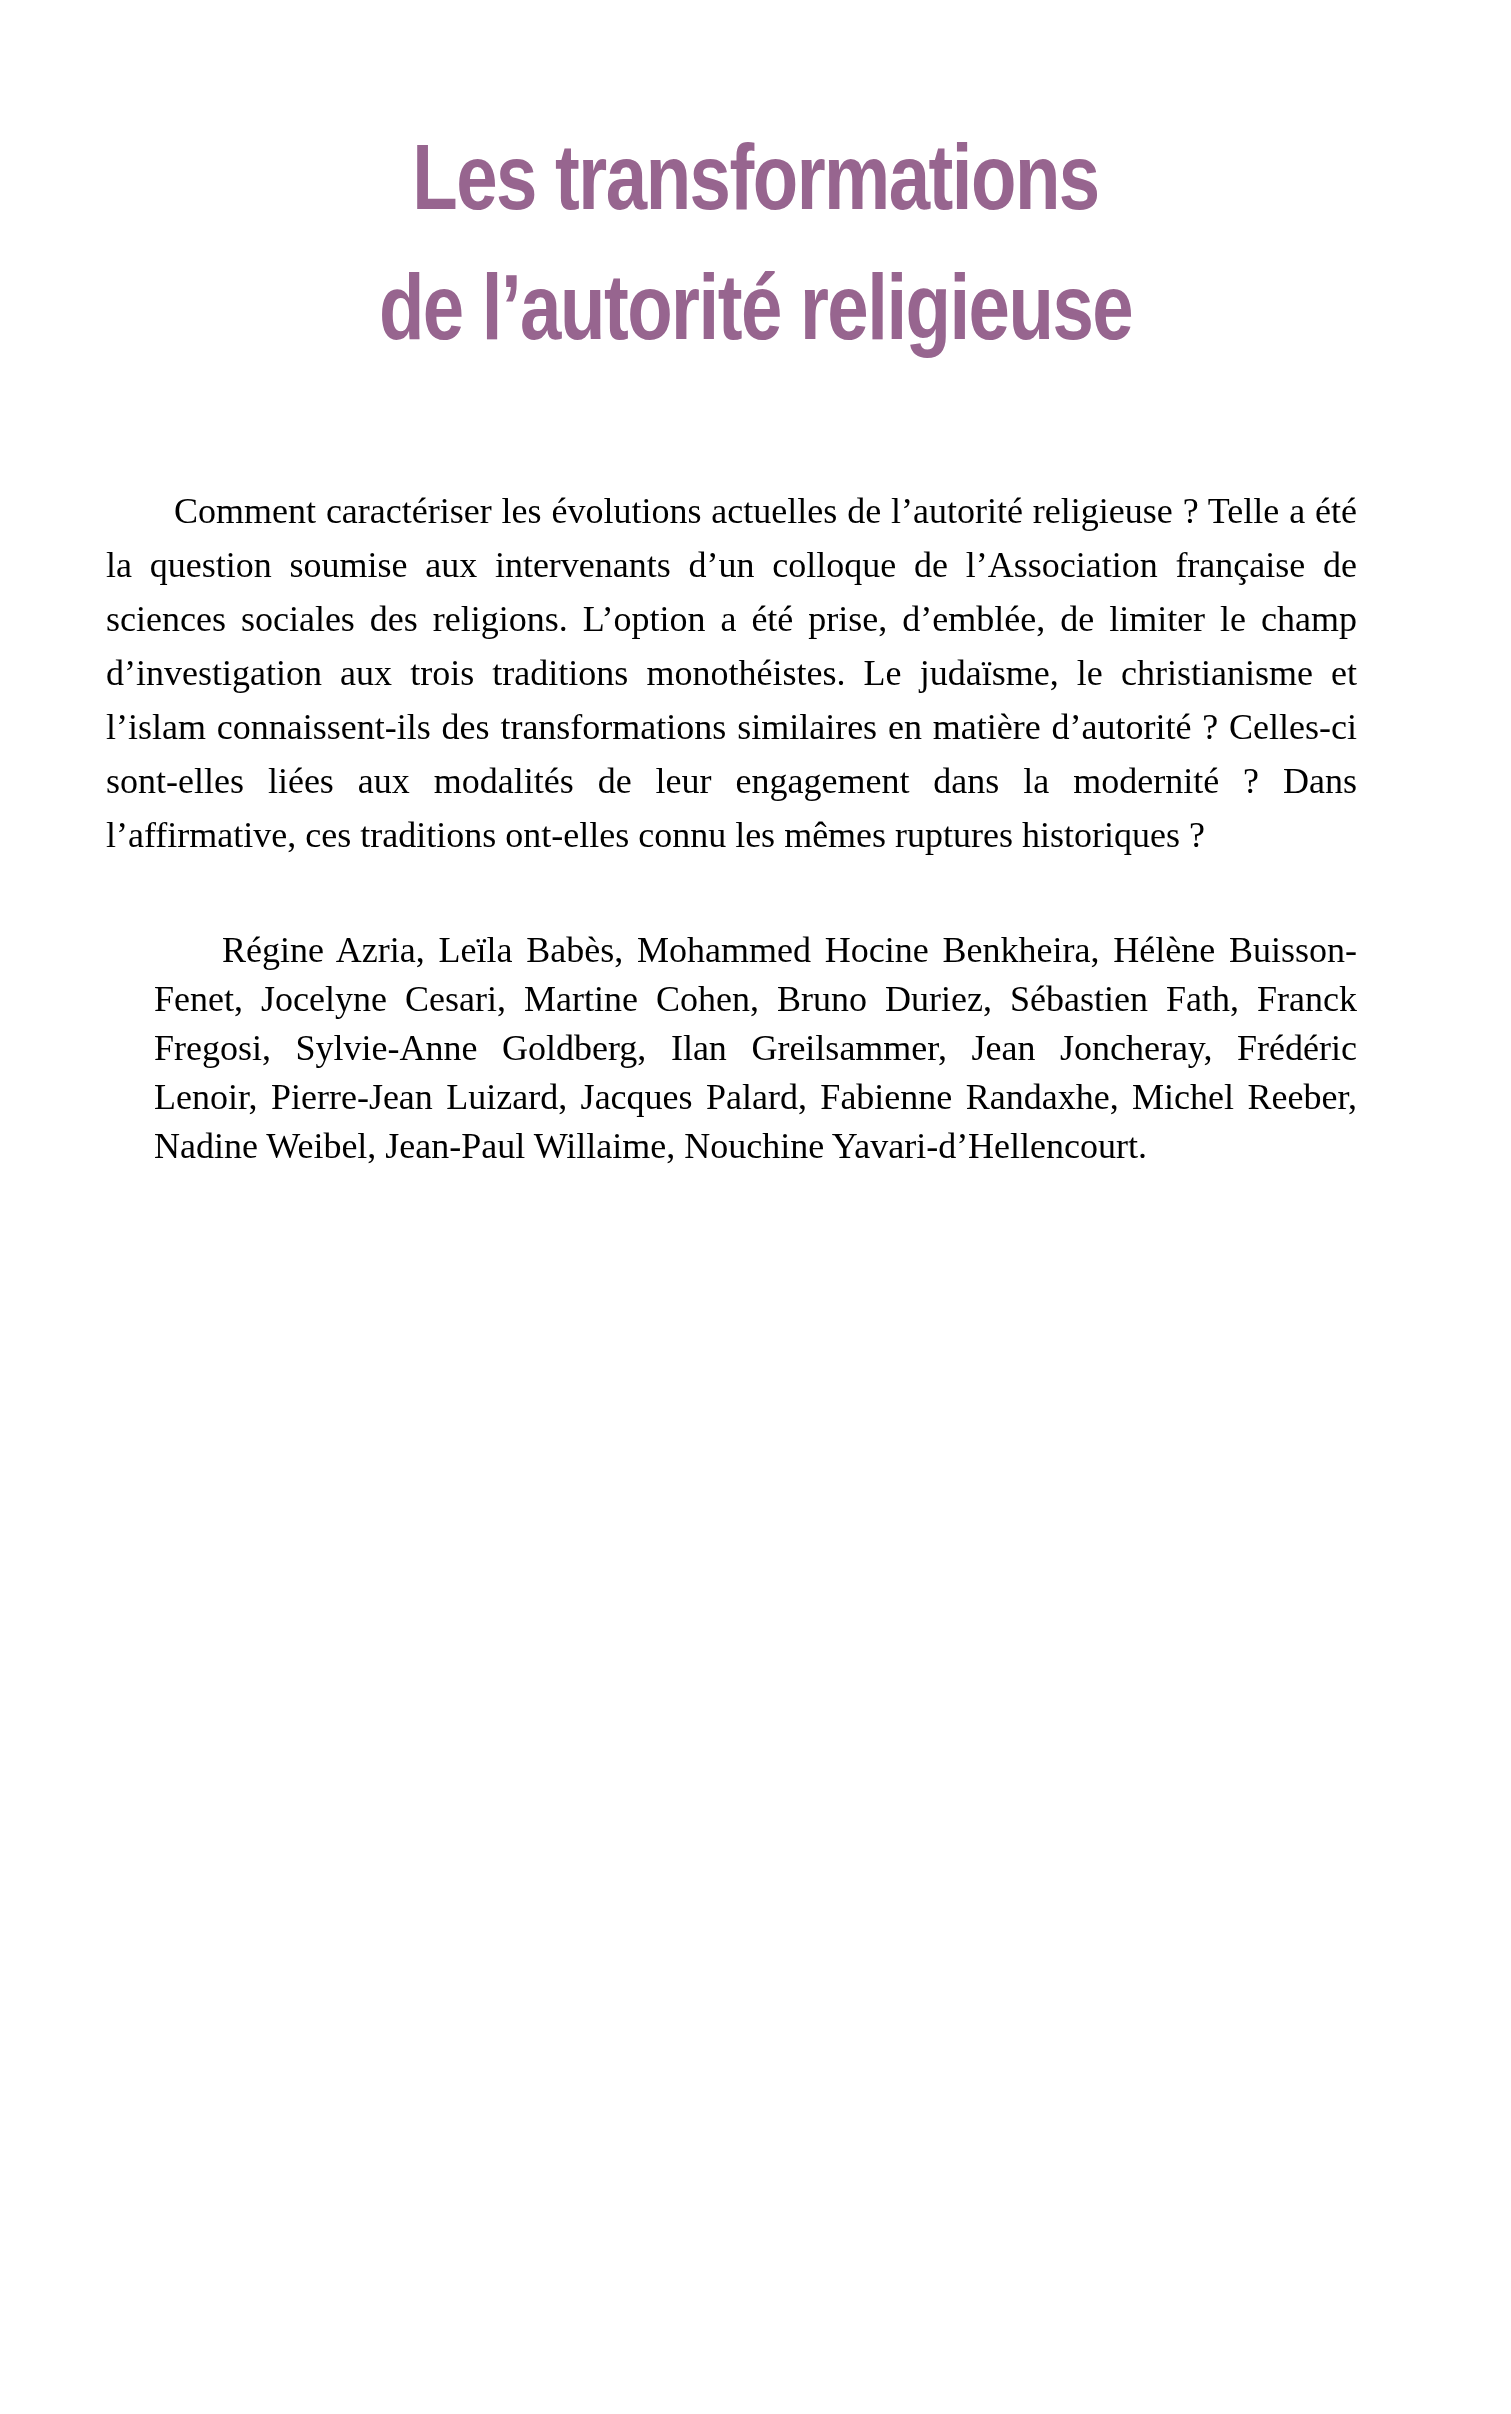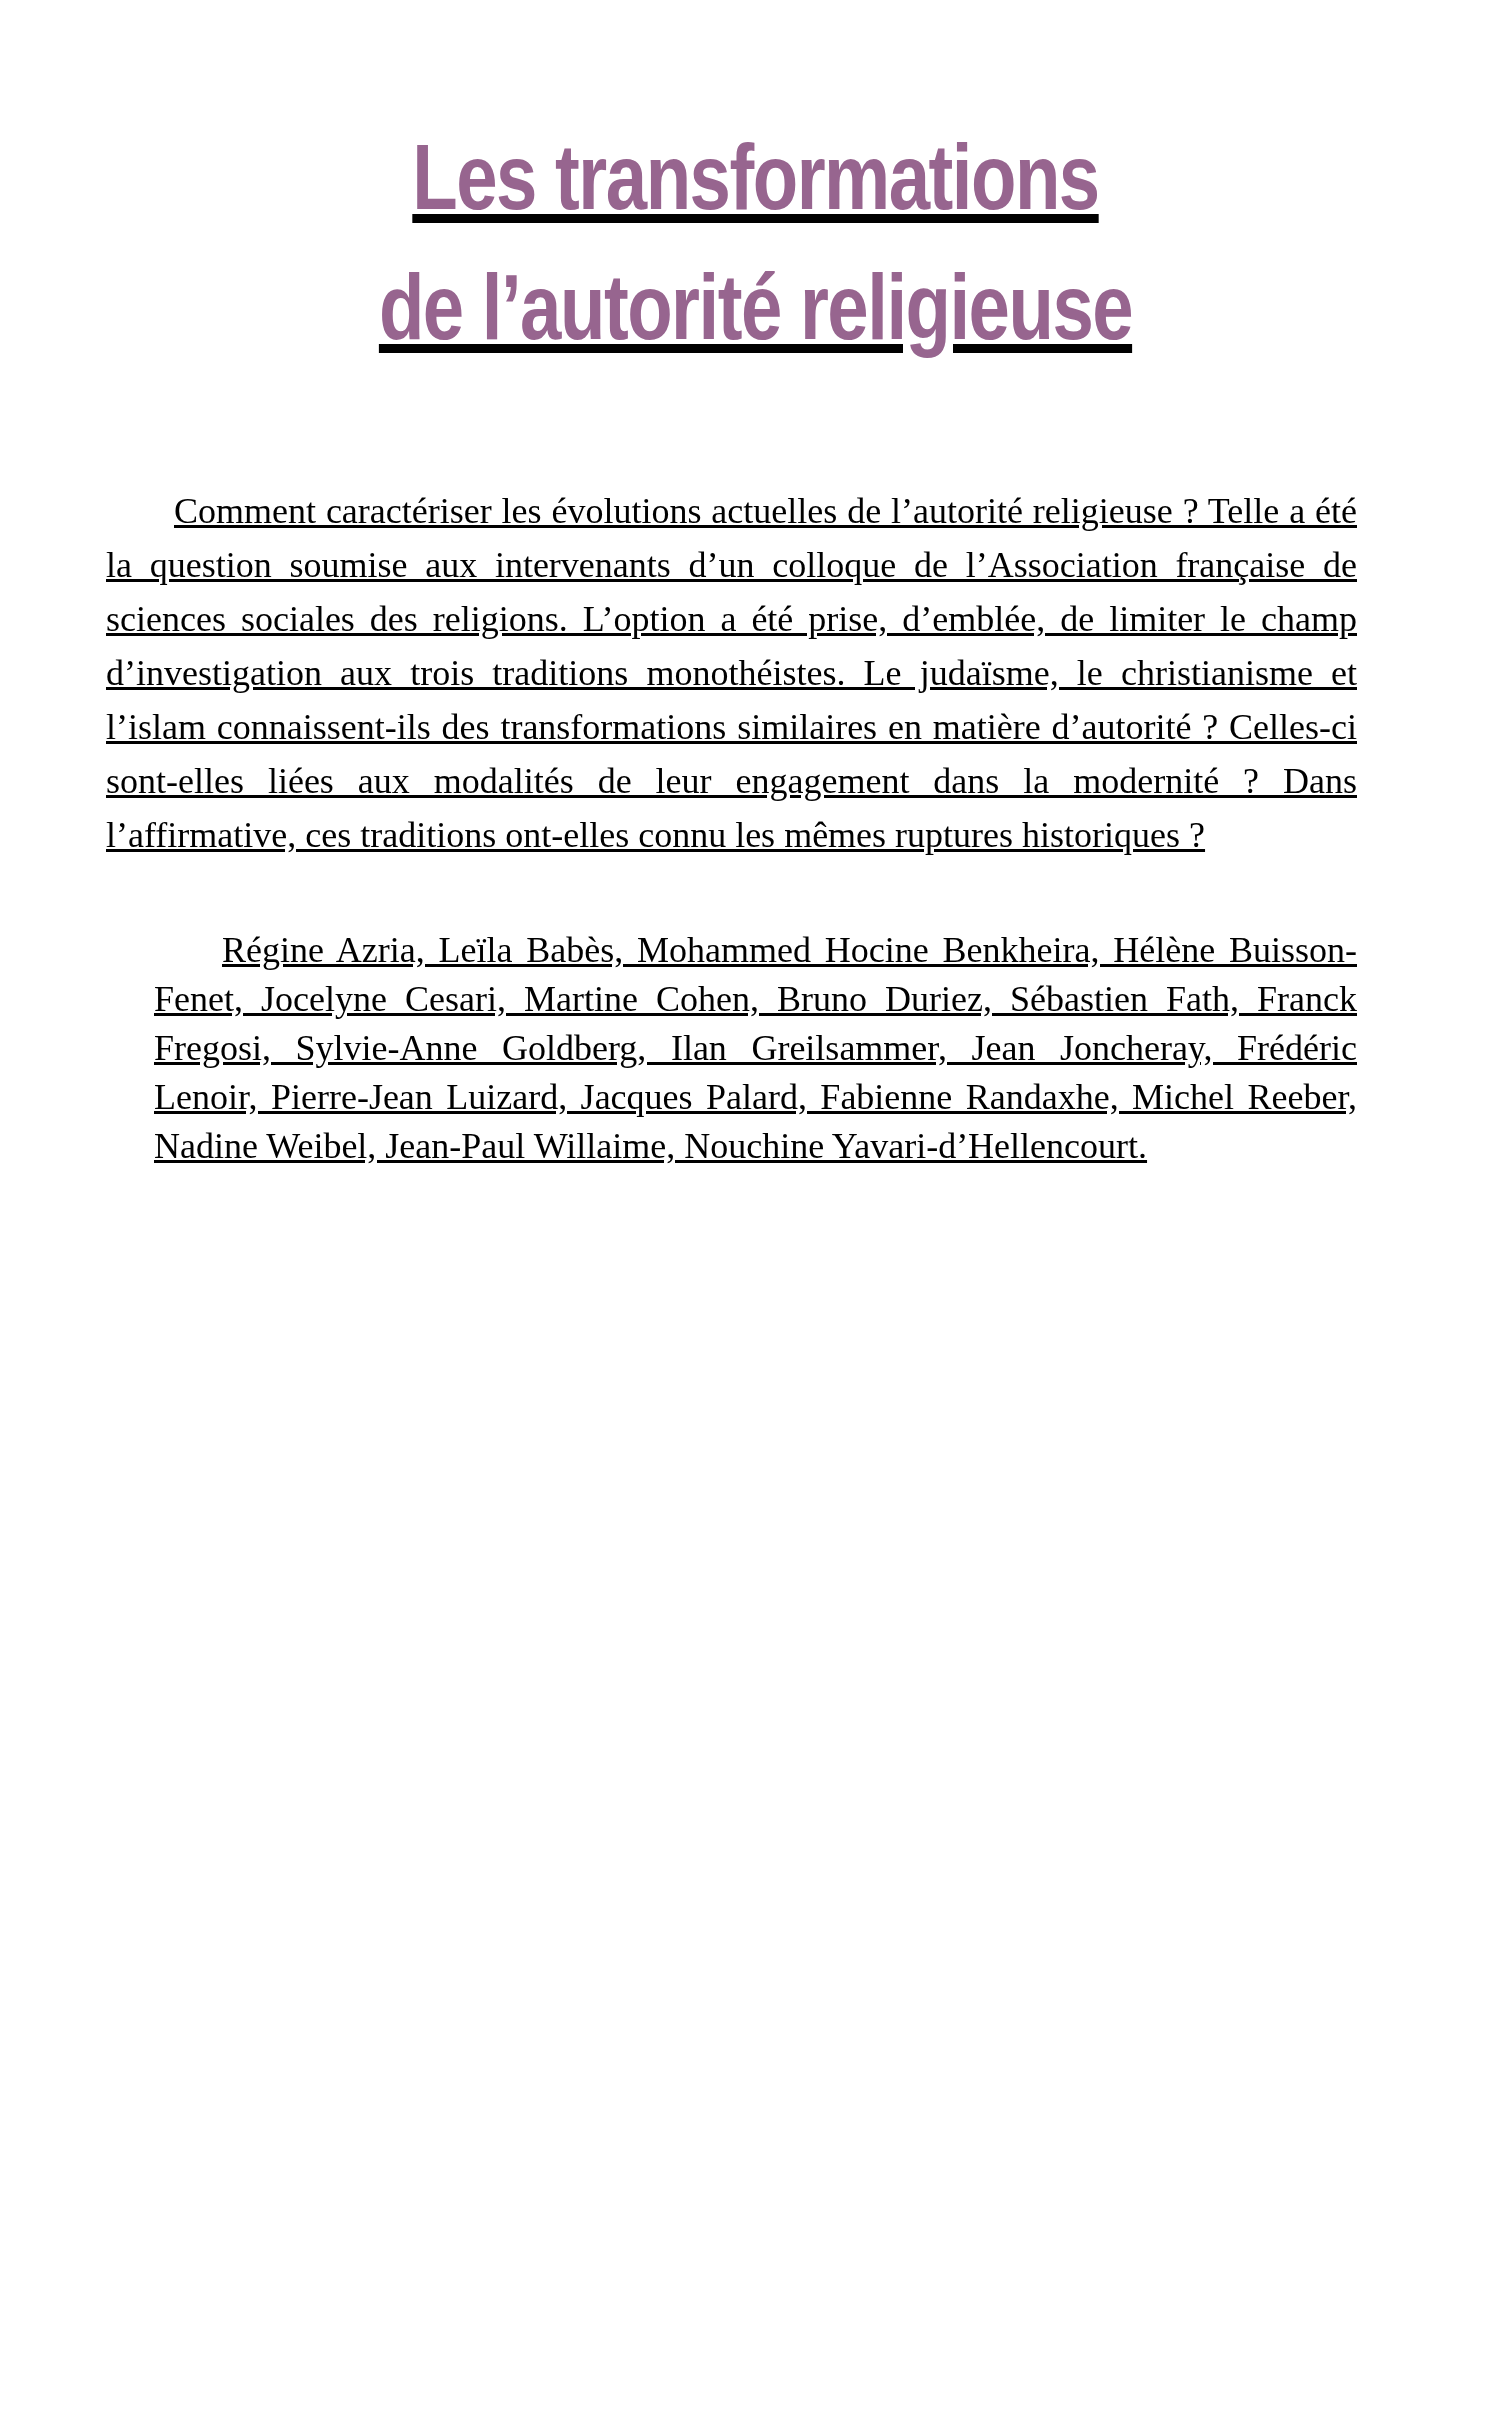--- a/index.html
+++ b/index.html
@@ -4,21 +4,20 @@
 <style>
   html, body { margin: 0; padding: 0; background: #ffffff; }
   .page {
     position: relative;
     width: 1511px;
     height: 1827px;
     background: #ffffff;
     font-family: "Liberation Serif", serif;
     color: #000000;
     overflow: hidden;
-    text-decoration: underline;
   }
   .title {
     padding-top: 112px;
     text-align: center;
     font-family: "Liberation Sans", sans-serif;
     font-weight: 700;
     font-size: 93px;
     line-height: 1.4;
     letter-spacing: -1.9px;
     transform: scaleX(0.8);

